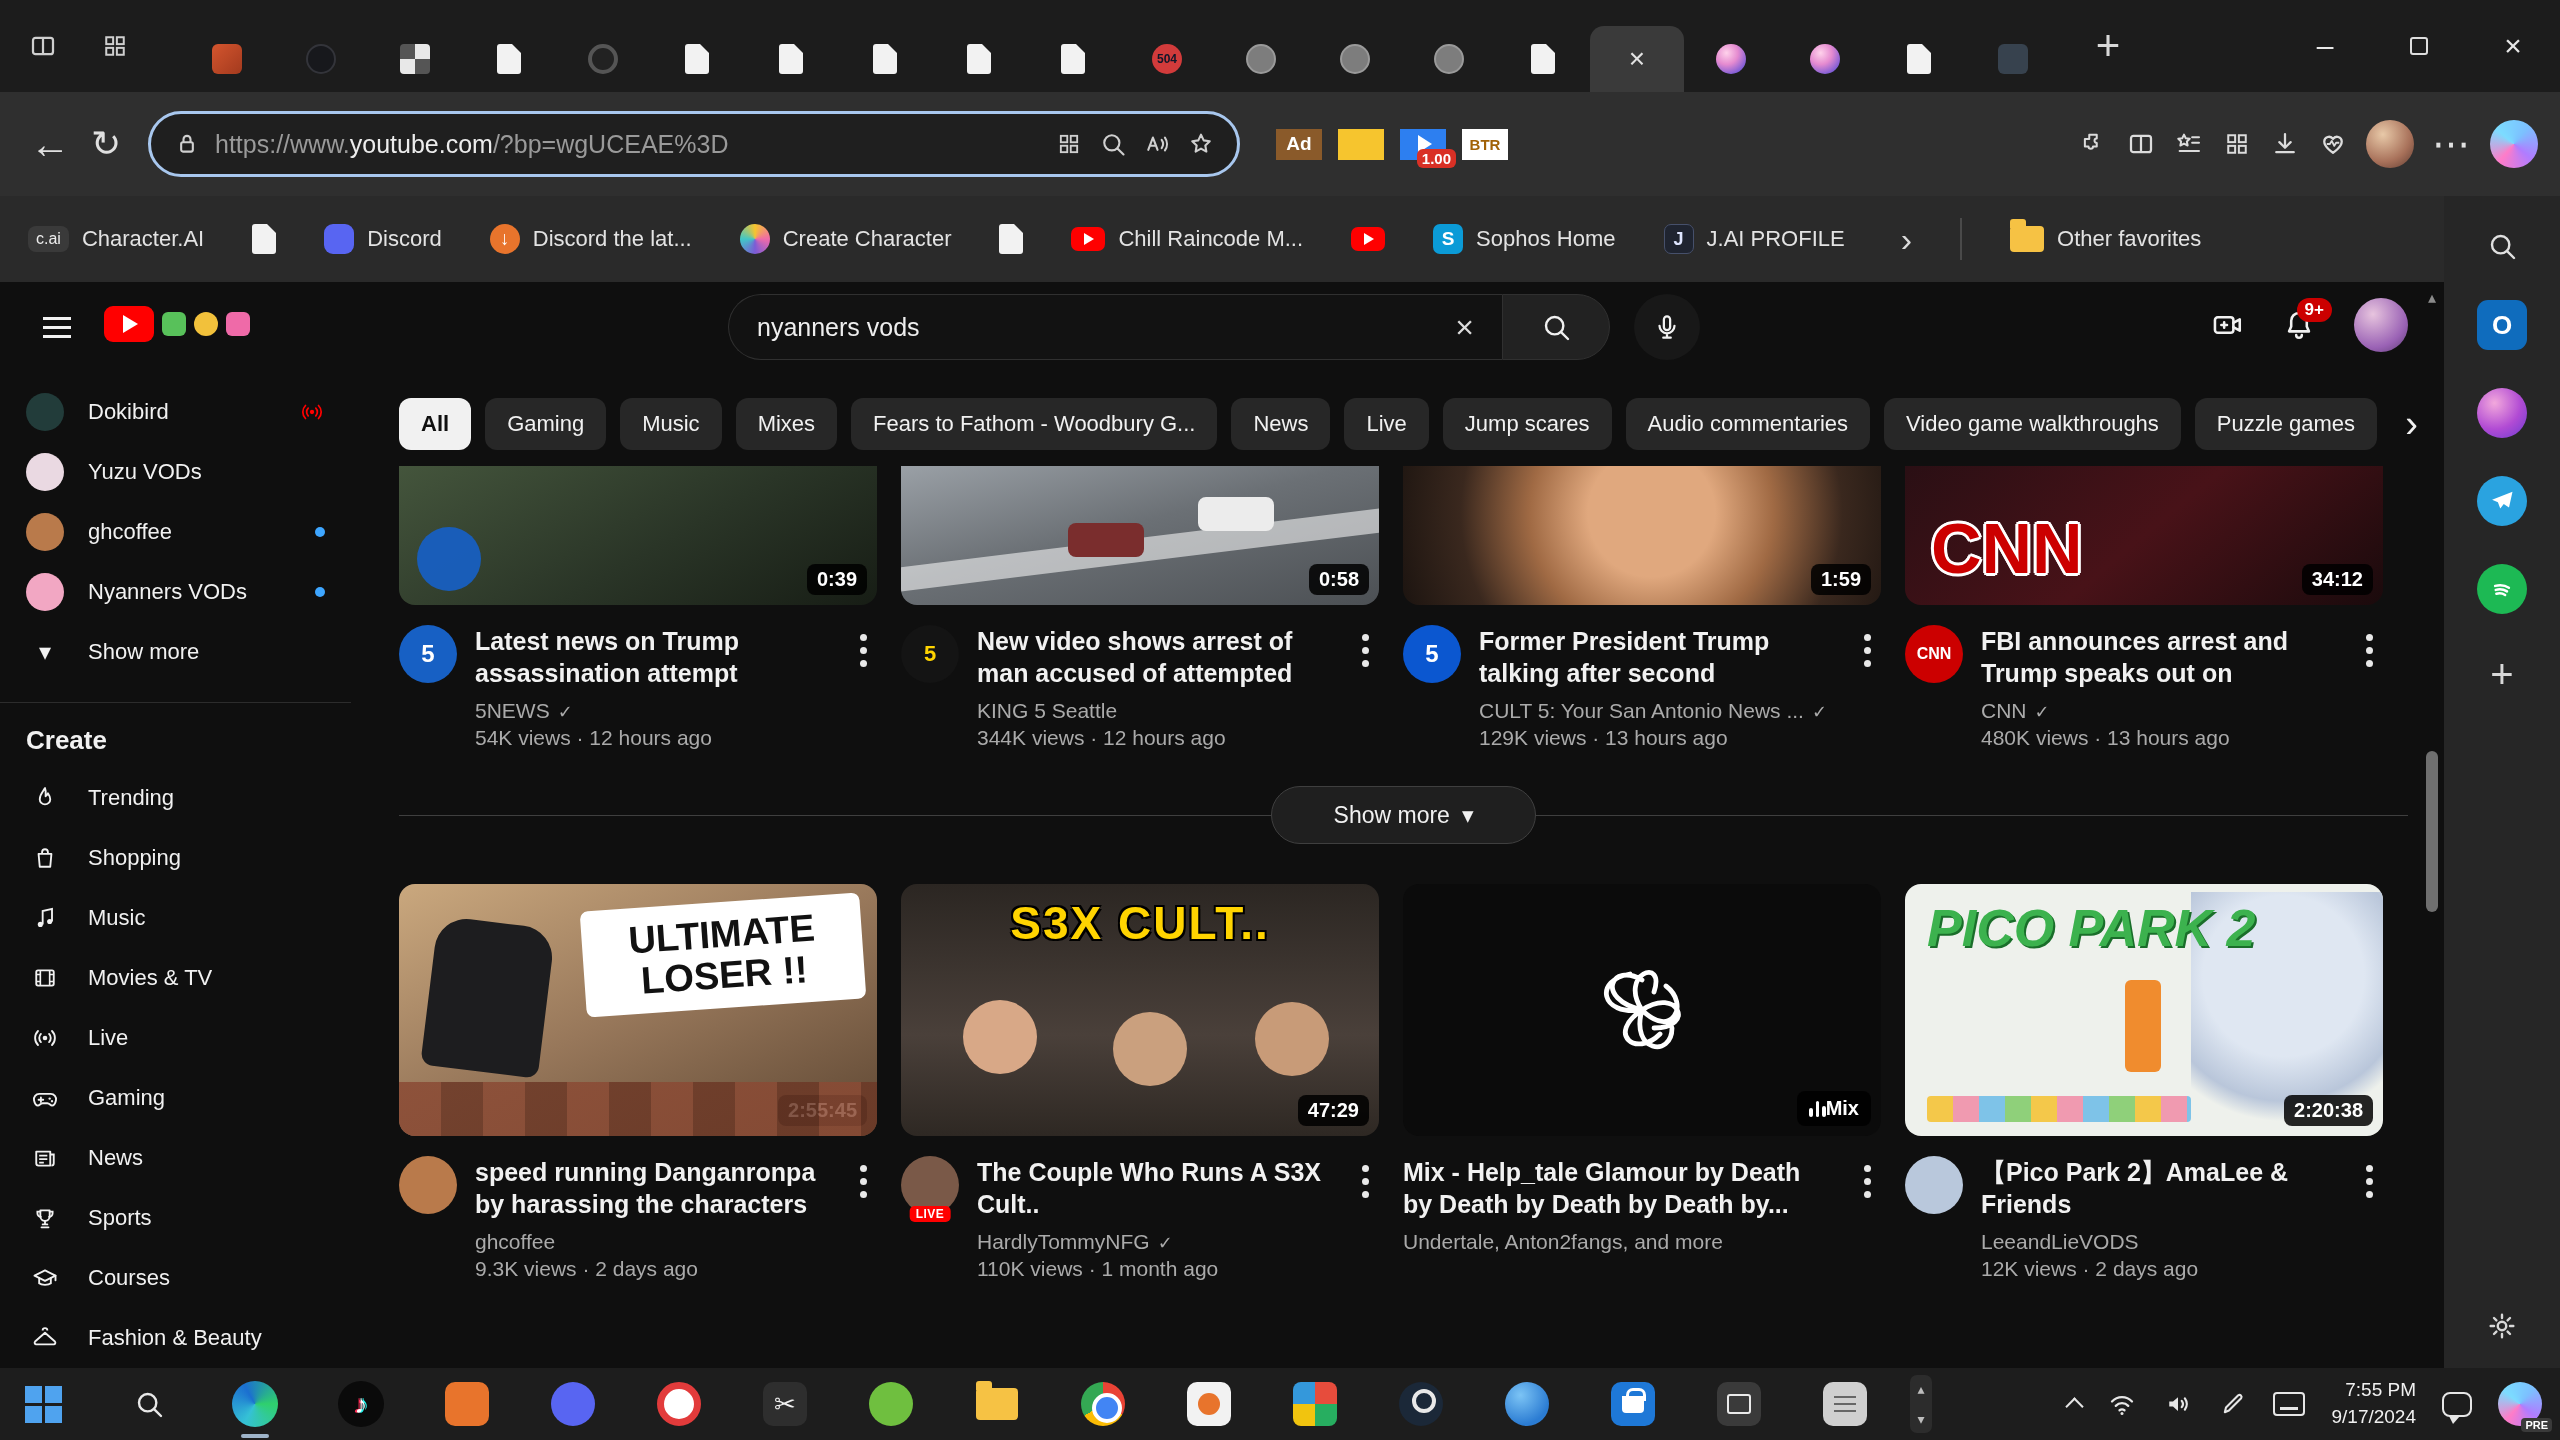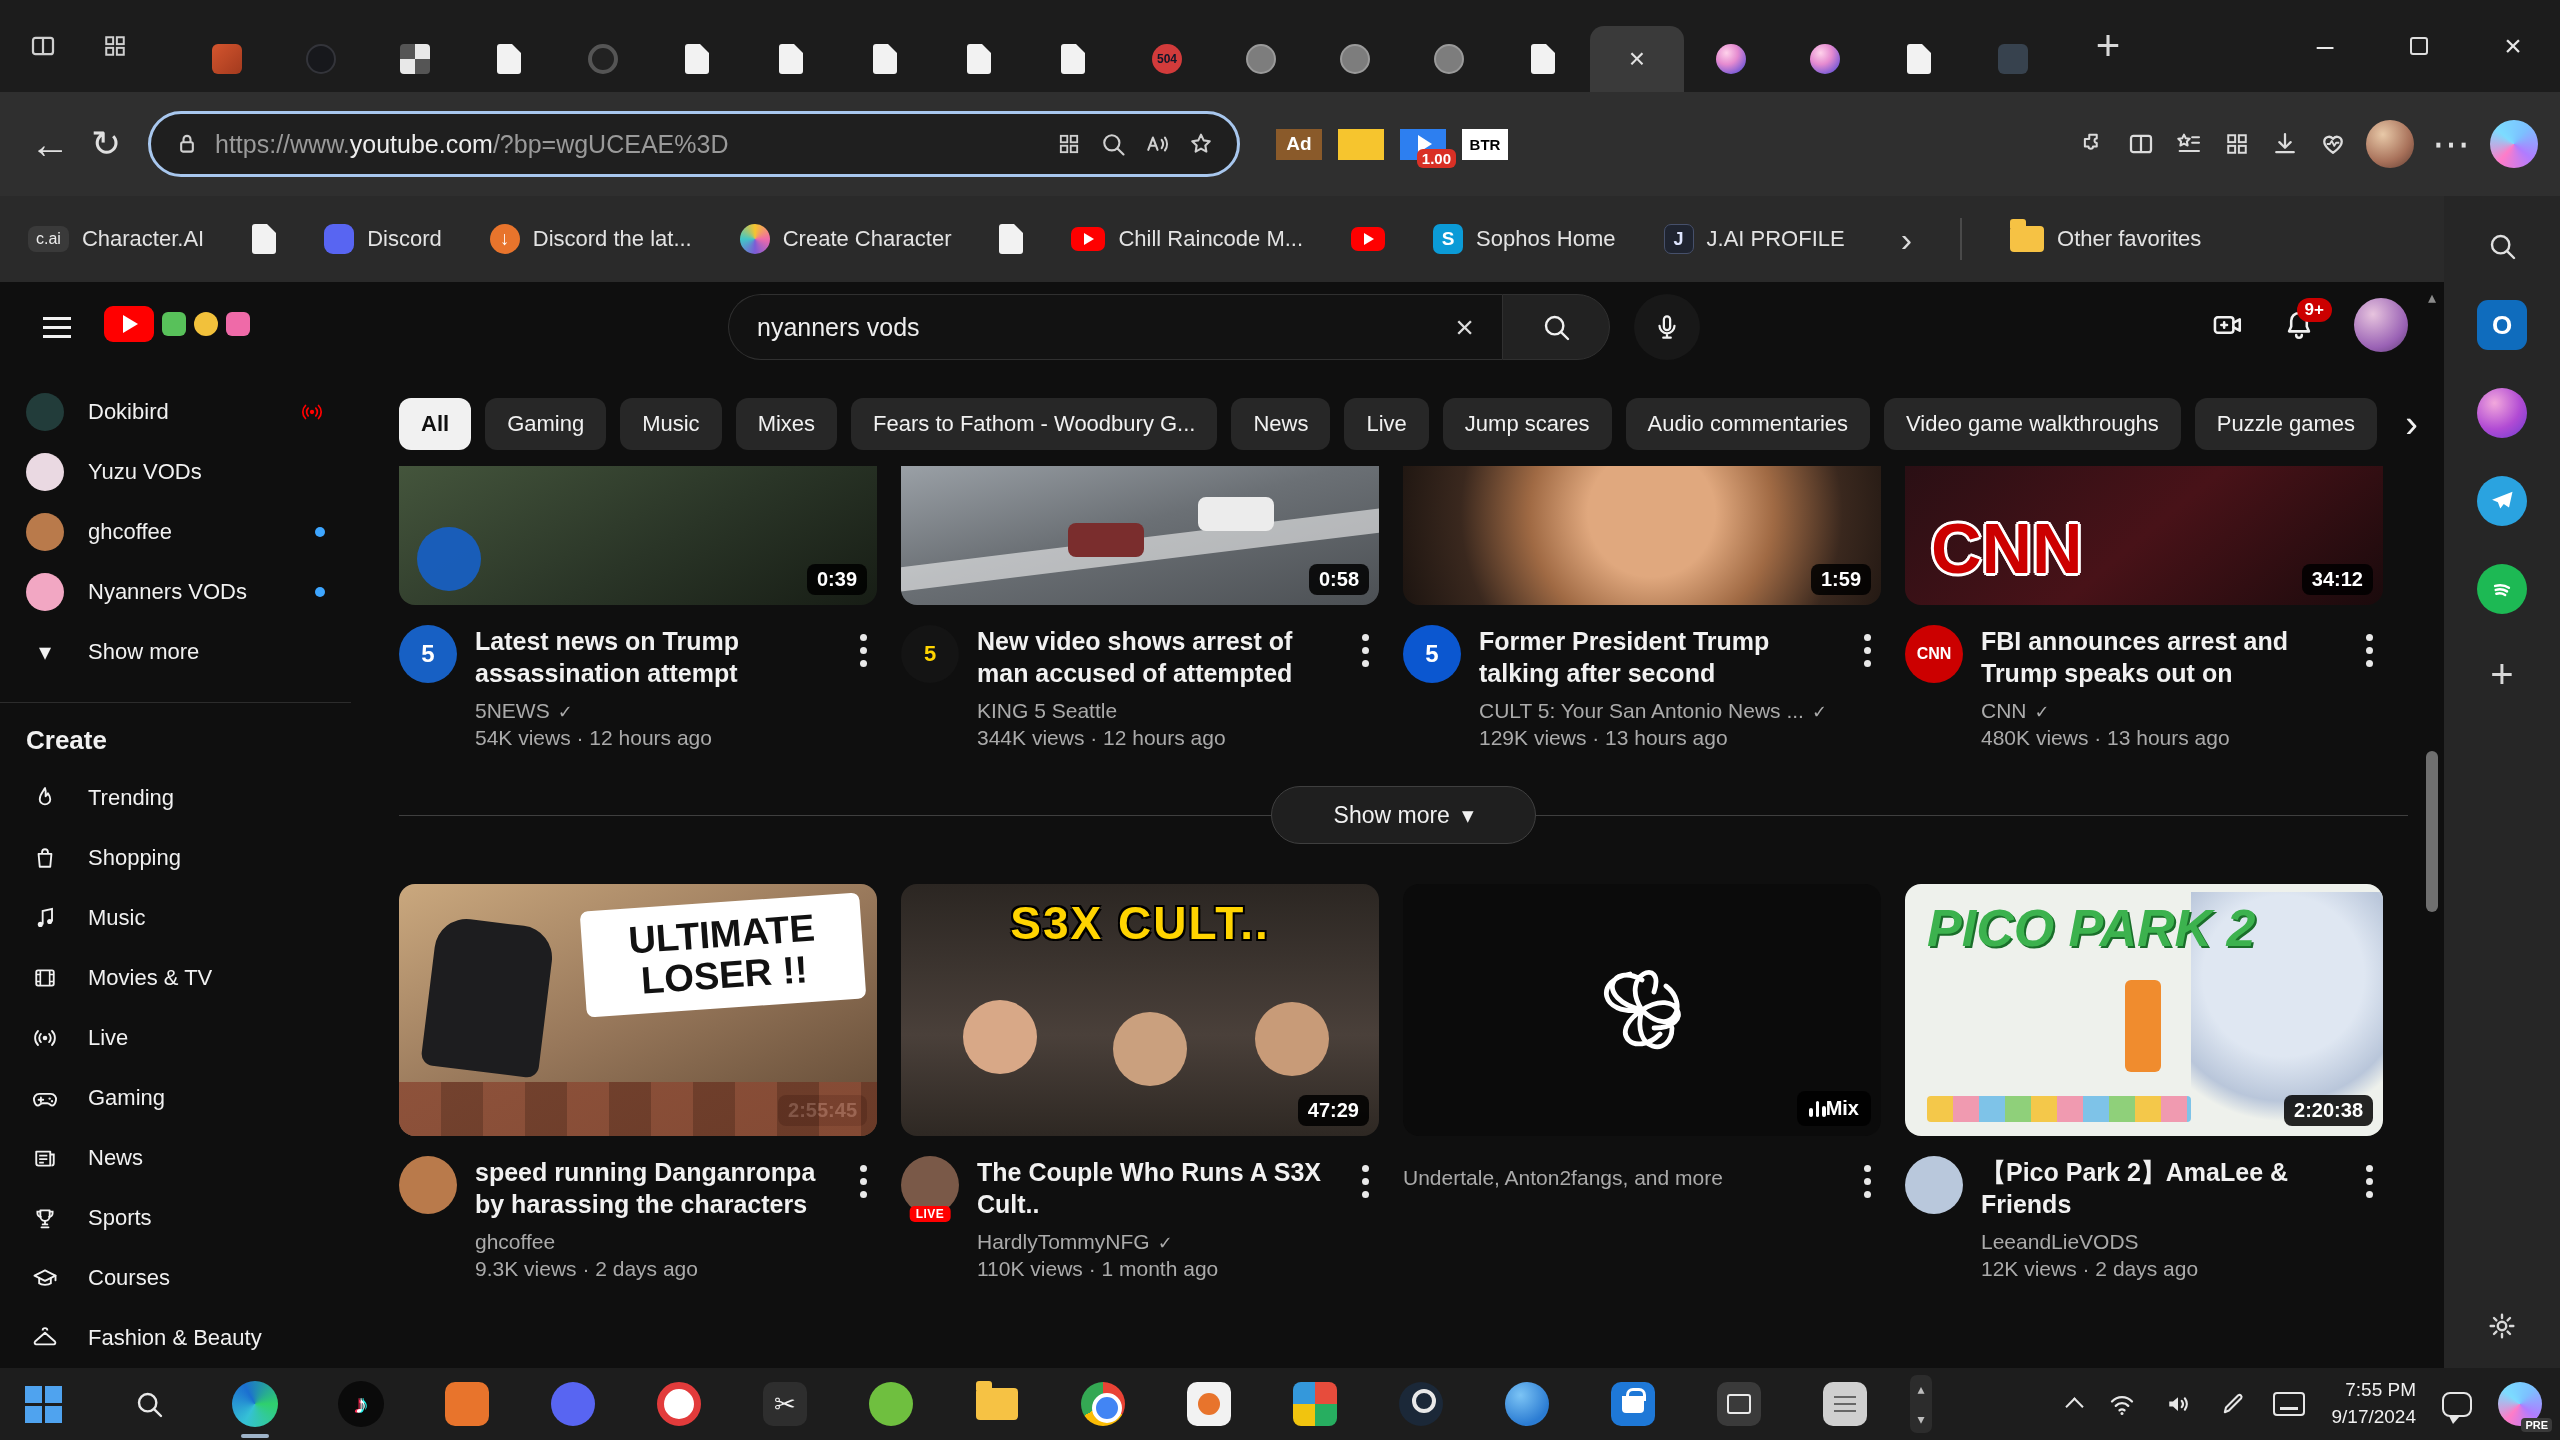--- a/index.html
+++ b/index.html
@@ -38,21 +38,21 @@
   .addressbar{width:1092px;height:66px;background:#1f1f1f;border-radius:34px;border:3px solid #a8c7ee;display:flex;align-items:center;padding:0 22px;gap:14px;margin-left:14px}
   .url{font-size:25px;white-space:nowrap;overflow:hidden}
   .url .dim{color:#9a9a9a}.url .host{color:#ececec}
   .ab-right{margin-left:auto;display:flex;gap:16px;align-items:center}
   .ext-row{display:flex;gap:16px;align-items:center;margin-left:36px}
   .ext{width:46px;height:31px;border-radius:0;display:flex;align-items:center;justify-content:center;position:relative;font-weight:bold}
   .e-ad{background:#8a5a2a;color:#fff;font-size:19px}
   .e-yellow{background:#f6c52e}
   .e-dl{background:#2d7ff0}
   .e-dl::after{content:"";border-left:14px solid #fff;border-top:9px solid transparent;border-bottom:9px solid transparent;margin-left:4px}
-  .e-btr{background:#fff;color:#000000;font-size:15px}
+  .e-btr{background:#fff;color:#a16207;font-size:15px}
   .ext .pricebadge{position:absolute;bottom:-8px;right:-10px;background:#d93025;color:#fff;font-size:15px;padding:1px 5px;border-radius:6px;font-weight:bold}
   .util-row{margin-left:auto;display:flex;gap:18px;align-items:center}
   .nav-avatar{width:48px;height:48px;border-radius:50%;background:radial-gradient(circle at 35% 30%,#e8c9a8,#a8715a 60%,#5c3a30)}
   .dots{font-size:38px;color:#e0e0e0;letter-spacing:2px}
   .copilot{width:48px;height:48px;border-radius:50%;background:conic-gradient(from 40deg,#7cc0ff,#b07cff,#ff7cc8,#7cdcff,#7cc0ff)}
   
   .favbar{position:absolute;top:196px;height:86px;left:0;right:116px;background:#2a2a2a;display:flex;align-items:center;padding:0 28px;gap:48px;font-size:22px;color:#e3e3e3;white-space:nowrap}
   .fav{display:flex;align-items:center;gap:13px}
   .cai-ic{background:#3a3a3a;border-radius:8px;padding:4px 8px;font-size:16px;color:#eee}
   .disc-ic{width:30px;height:30px;border-radius:9px;background:#5865F2}
@@ -821,20 +821,21 @@
               <span class="eq">
                   <i></i>
                   <i></i>
                   <i></i>
                 </span>
               <span>Mix</span>
             </span>
           </div>
           <div class="meta">
             <div class="vinfo">
+              <div class="vtitle">Mix - Help_tale Glamour by Death by Death by Death by Death by...</div>
               <div class="vchan"><span>Undertale, Anton2fangs, and more</span></div>
             </div>
             <span class="kebab"></span>
           </div>
         </div>
         <div class="card">
           <div class="thumb t8">
             <span class="tt-pico">PICO PARK 2</span>
             <span class="pico-bar"></span>
             <span class="dur">2:20:38</span>

